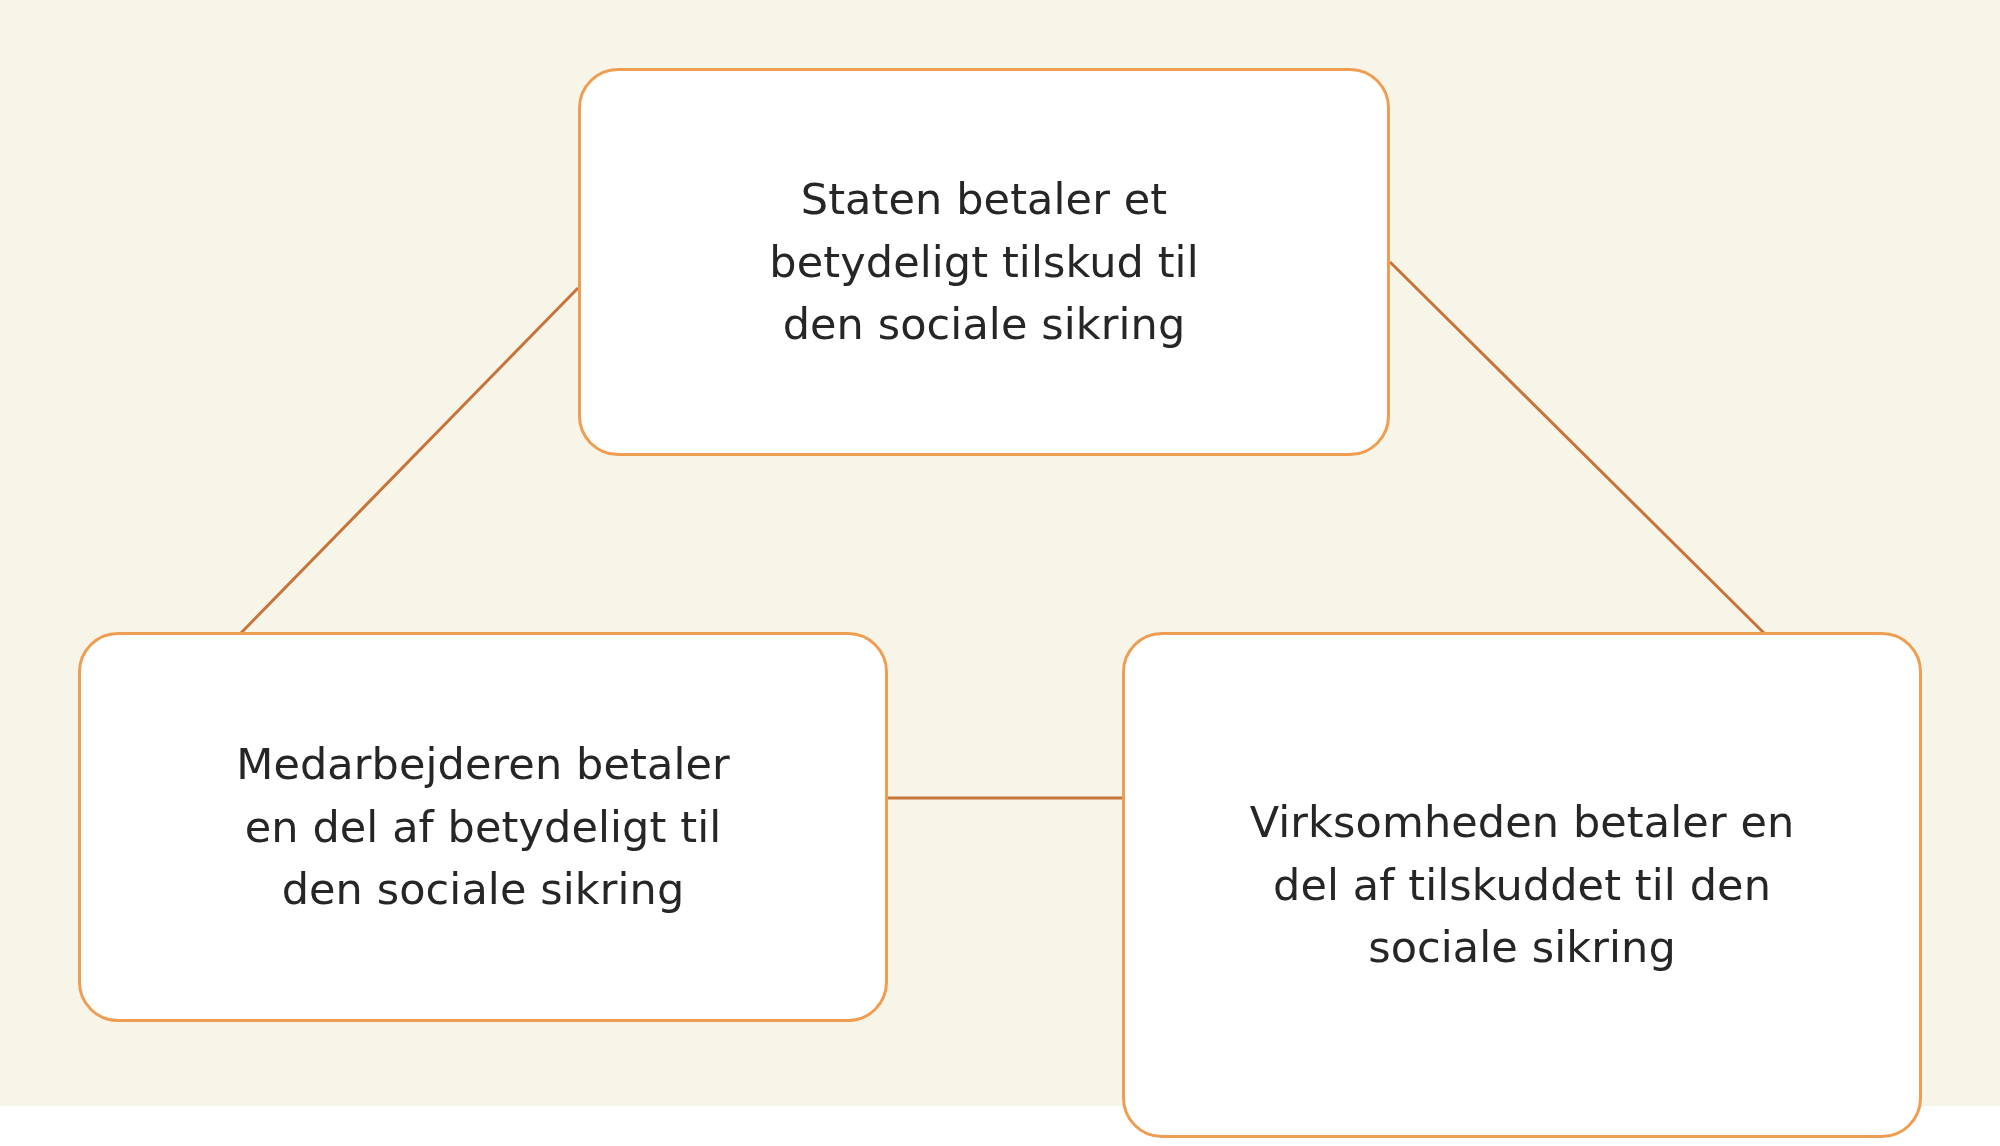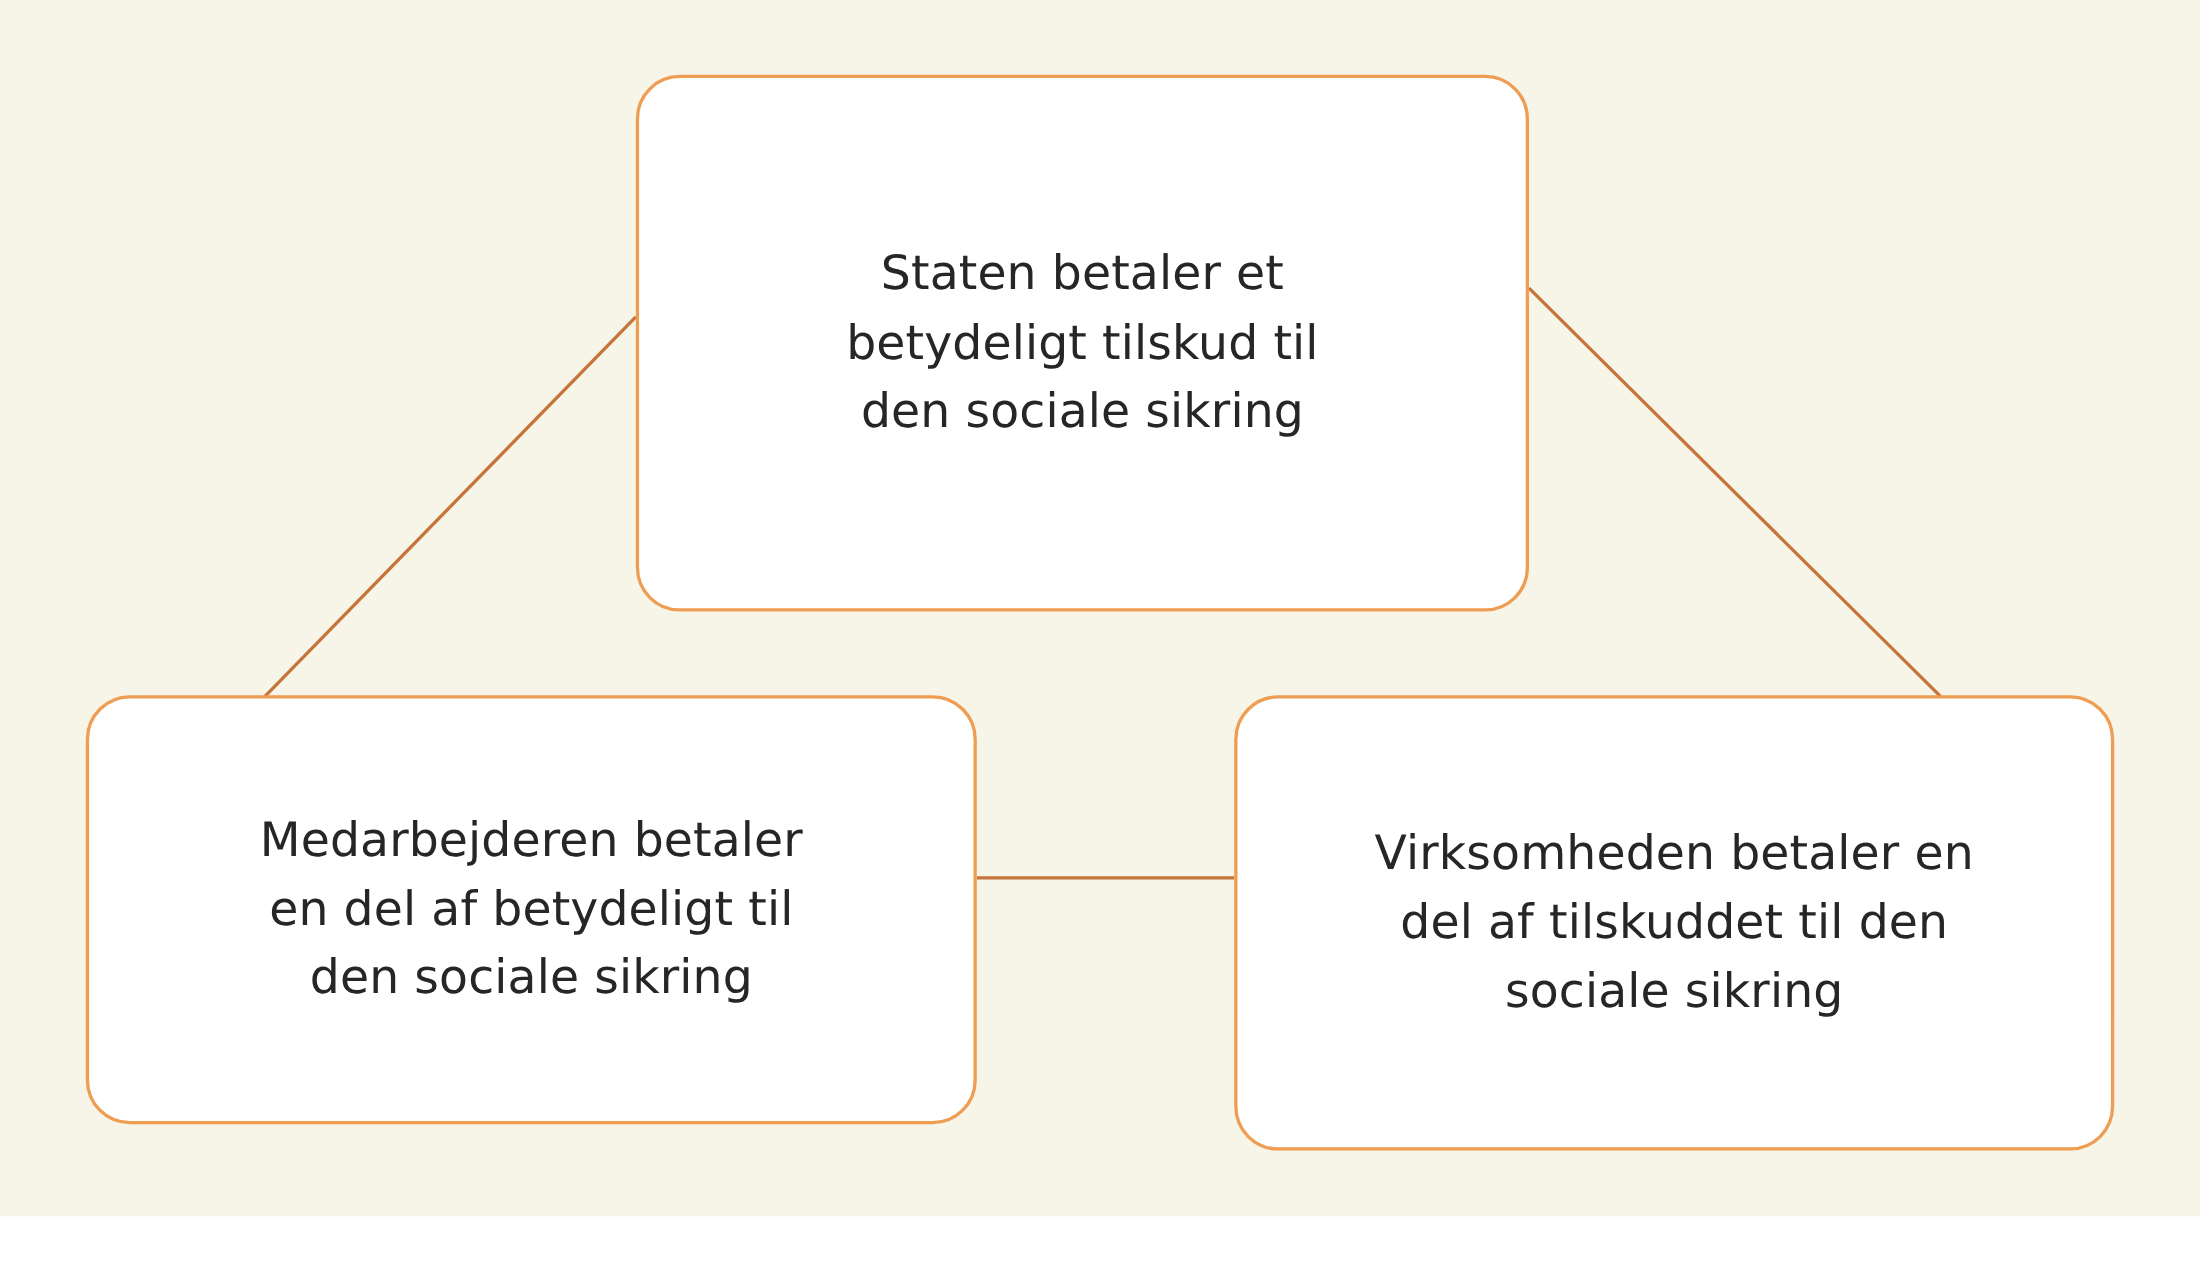--- a/index.html
+++ b/index.html
@@ -67,35 +67,35 @@
     line-height: 1.45;
     letter-spacing: 0.1px;
     white-space: pre-line;
     padding: 0 26px;
   }
 
   #node-state {
     left: 578px;
     top: 68px;
     width: 812px;
-    height: 488px;
+    height: 388px;
   }
 
   #node-employee {
     left: 78px;
     top: 632px;
     width: 810px;
     height: 390px;
   }
 
   #node-company {
     left: 1122px;
     top: 632px;
     width: 800px;
-    height: 414px;
+    height: 506px;
   }
 </style>
 </head>
 <body>
 
 <div id="canvas">
 
   <div class="bg-field"></div>
   <div class="bg-bottom-strip"></div>
 

